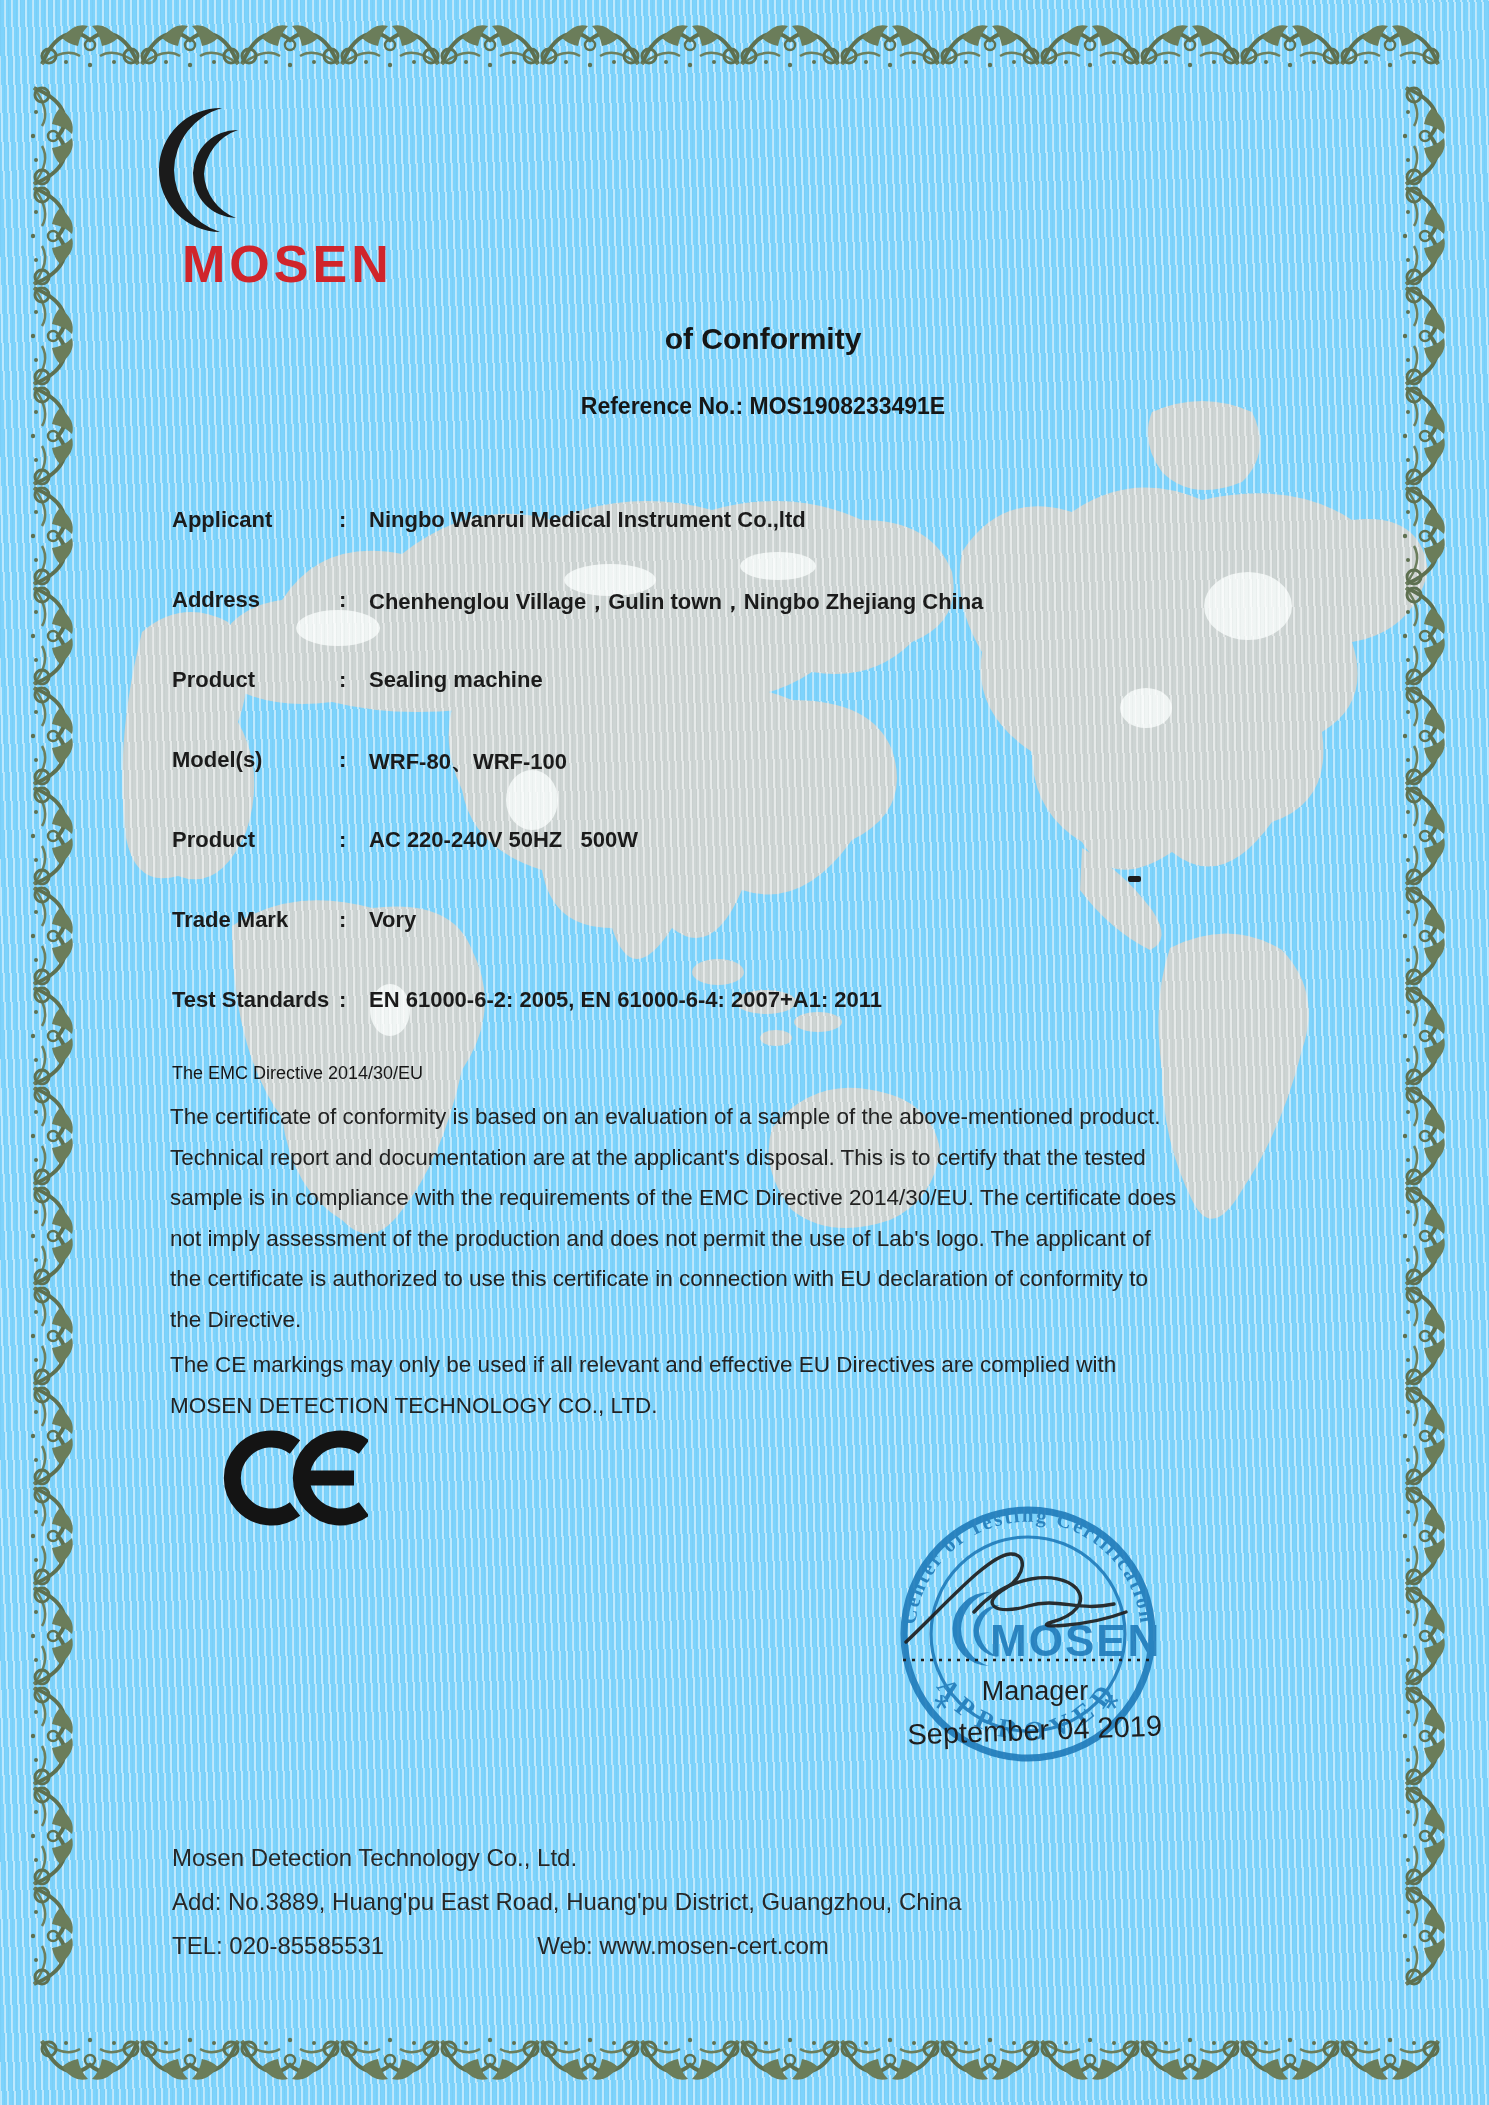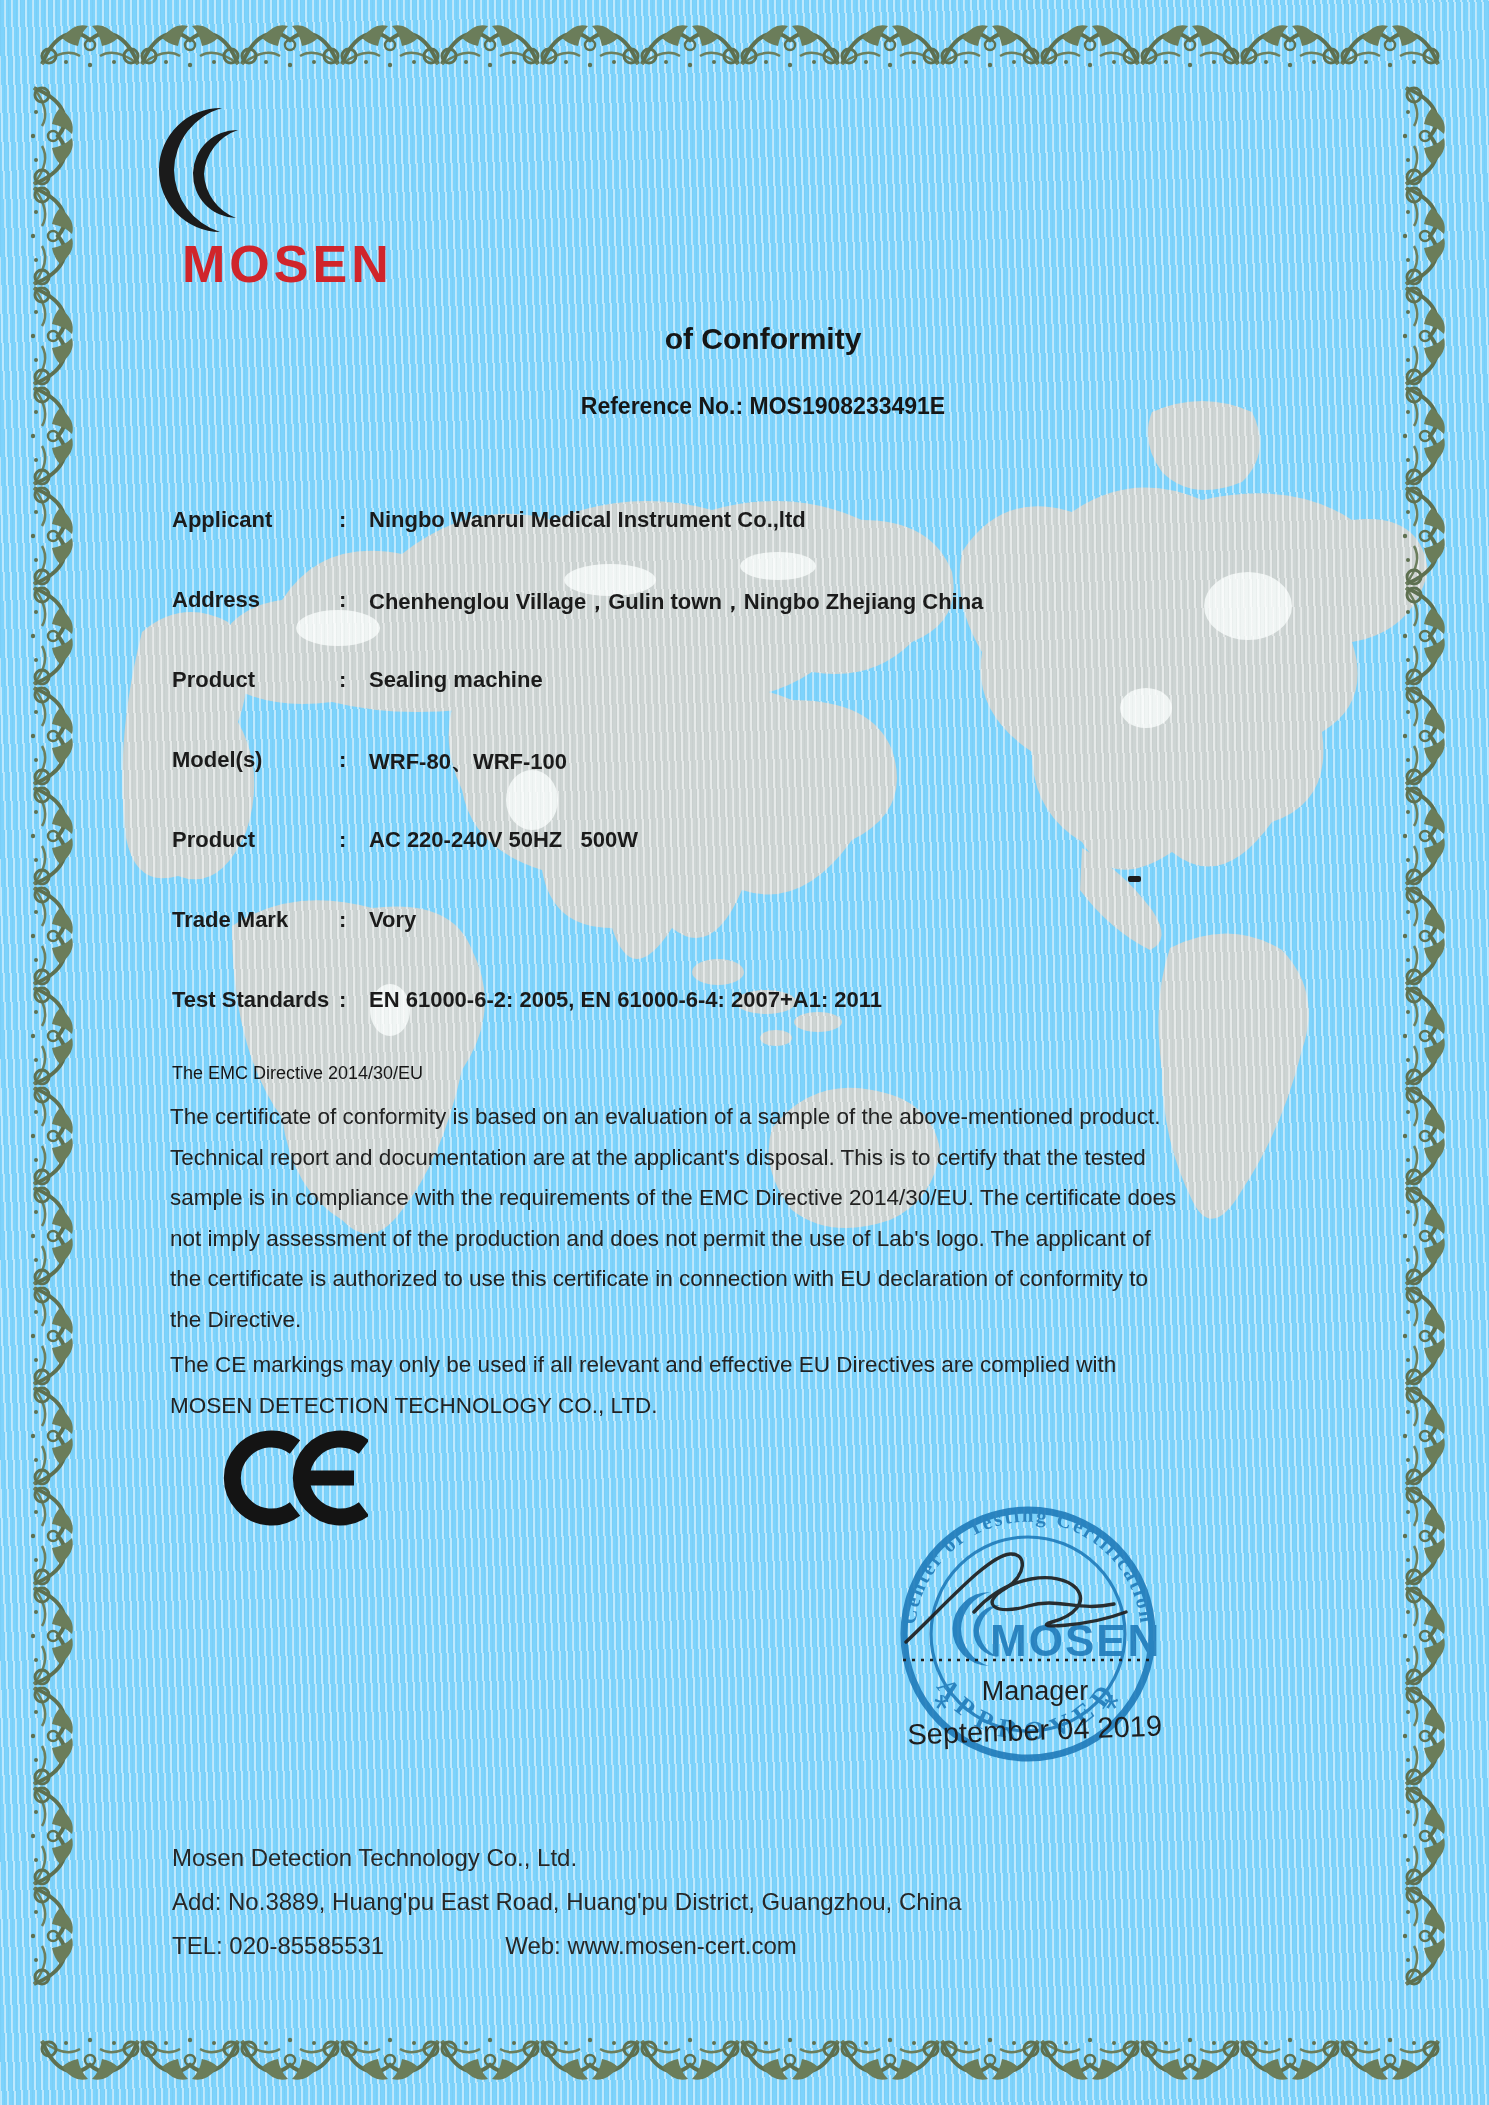--- a/index.html
+++ b/index.html
@@ -40,21 +40,21 @@
   .emc-heading{left:172px;top:1063px;font-size:18px;font-weight:normal;color:#161616;}
   .body-text{left:170px;top:1097px;width:1012px;font-size:22.5px;line-height:40.5px;color:#222;}
   .body-text p{margin:0 0 5px 0;}
 
   .ce{left:218px;top:1424px;}
 
   .stamp{left:878px;top:1484px;width:300px;height:300px;}
 
   .footer{left:172px;top:1836px;font-size:24px;color:#272727;line-height:44px;}
   .footer-line3{display:flex;gap:33px;}
-  .footer-web{margin-left:88px;text-align:center;}
+  .footer-web{margin-left:120px;text-align:center;}
 
   .artifact-dash{left:1128px;top:876px;width:13px;height:6px;background:#1c1c1c;border-radius:2px;z-index:3;}
 </style>
 </head>
 <body>
 
 <div class="page">
 
   <svg class="abs layer-map" style="left:70px;top:370px;" width="1360" height="900" viewBox="0 0 1360 900">
     <g fill="#d2d5d1" stroke="none">

